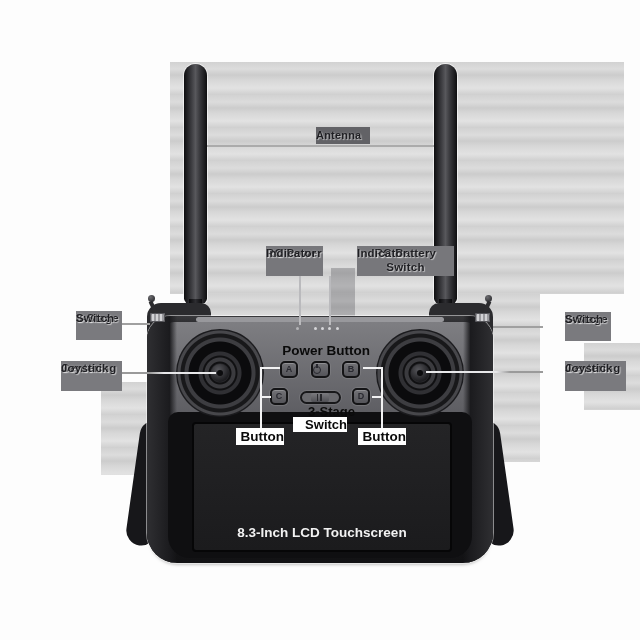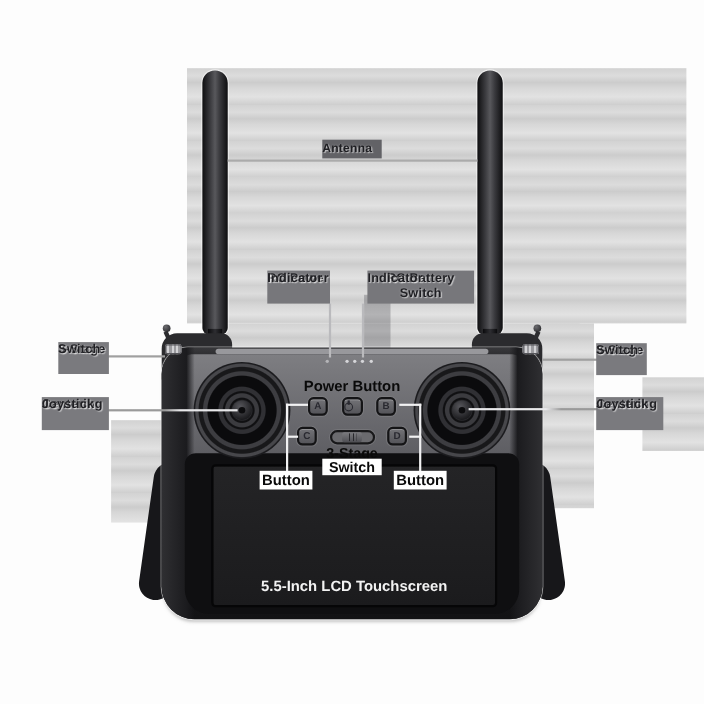--- a/index.html
+++ b/index.html
@@ -135,31 +135,32 @@
   .br-r-v{left:381px;top:367px;width:2px;height:64px;}
   .br-r-t{left:363px;top:367px;width:20px;height:2px;}
   .br-r-m{left:372px;top:396px;width:11px;height:2px;}
 
   
   .lbl{
     z-index:9;text-align:center;font-weight:bold;color:#1f1f23;
     font-size:11.5px;line-height:14px;letter-spacing:.2px;
     background:#7a7a7e;
     text-shadow:1px 1px 1px rgba(255,255,255,.55),0 0 2px rgba(255,255,255,.3);
+    margin-left:23px;
   }
   .lbl span{position:static;display:block;}
   .lab-antenna{left:293px;top:127px;width:54px;height:17px;font-size:11px;line-height:17px;background:#626266;}
   .lab-status{left:243px;top:246px;width:57px;height:30px;background:#77777b;}
   .lab-batt{left:334px;top:246px;width:97px;height:30px;background:#77777b;}
   .lab-sw-l{left:53px;top:311px;width:46px;height:29px;}
   .lab-sw-r{left:542px;top:312px;width:46px;height:29px;}
   .lab-joy-l{left:38px;top:361px;width:61px;height:30px;}
   .lab-joy-r{left:542px;top:361px;width:61px;height:30px;}
 
-  .lbl-dark{z-index:9;text-align:center;font-weight:bold;color:#0a0a0a;font-size:13.5px;line-height:15px;}
+  .lbl-dark{z-index:9;text-align:right;font-weight:bold;color:#0a0a0a;font-size:13.5px;line-height:15px;}
   .lab-power{left:270px;top:343px;width:100px;}
   .lab-swc1{left:285px;top:404px;width:70px;font-size:13px;}
   .lab-swc2{left:293px;top:417px;width:54px;height:15px;font-size:13px;background:#ffffff;}
   .lab-btn-l{left:236px;top:428px;width:48px;height:17px;line-height:17px;background:#ffffff;}
   .lab-btn-r{left:358px;top:428px;width:48px;height:17px;line-height:17px;background:#ffffff;}
   .lab-screen{left:222px;top:525px;width:200px;color:#f2f2f2;z-index:9;text-align:center;font-weight:bold;font-size:13.5px;}
 </style>
 </head>
 <body>
 
@@ -261,15 +262,15 @@
   <div class="lbl lab-joy-r">
     <span>Centering</span>
     <span>Joystick</span>
   </div>
 
   <div class="lbl-dark lab-power">Power Button</div>
   <div class="lbl-dark lab-swc1">3-Stage</div>
   <div class="lbl-dark lab-swc2">Switch</div>
   <div class="lbl-dark lab-btn-l">Button</div>
   <div class="lbl-dark lab-btn-r">Button</div>
-  <div class="lab-screen">5.5-Inch LCD Touchscreen</div>
+  <div class="lab-screen">8.3-Inch LCD Touchscreen</div>
 
 </div>
 
 </body></html>

